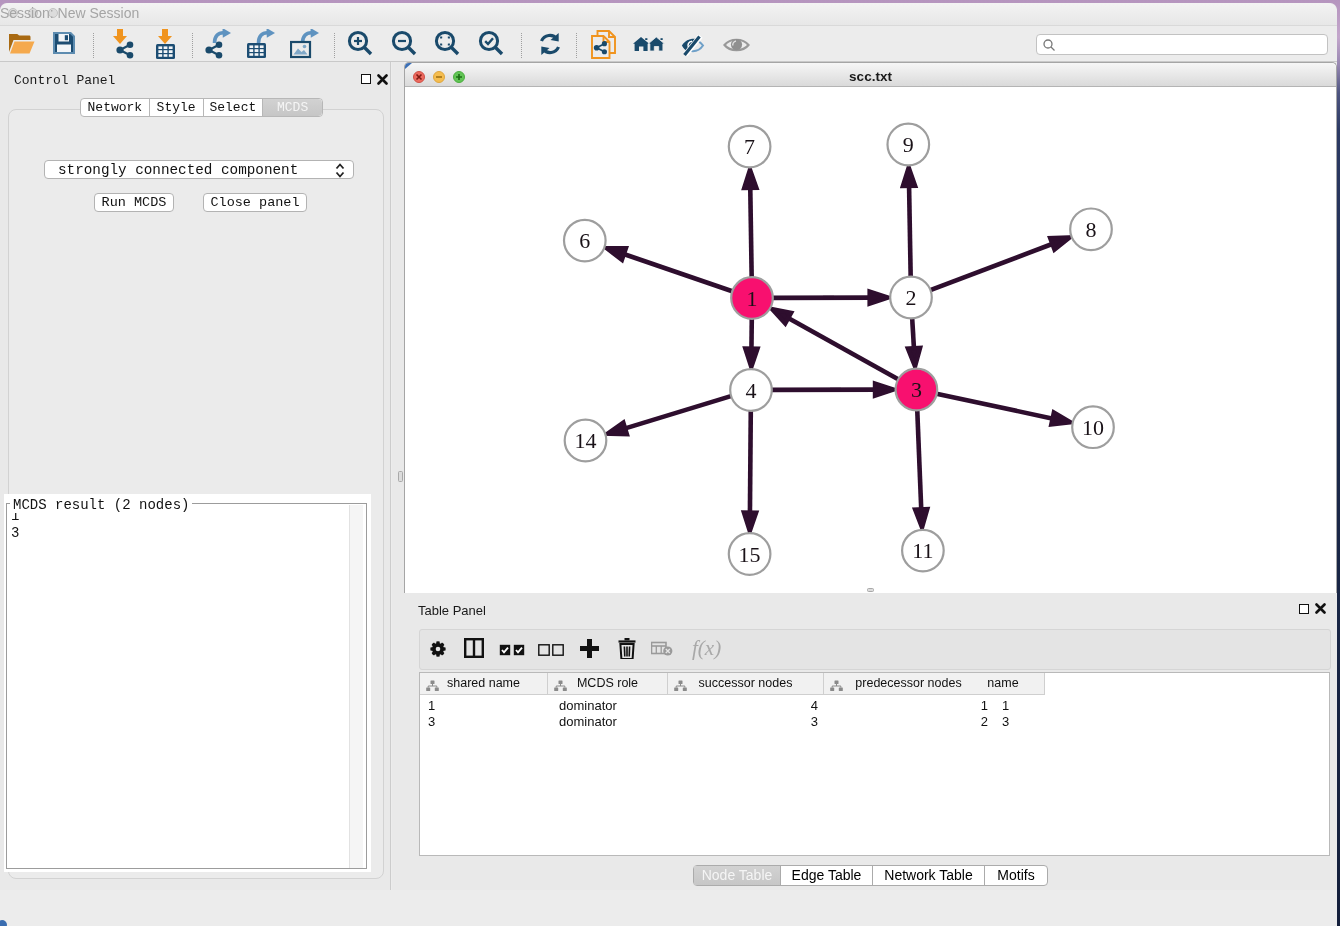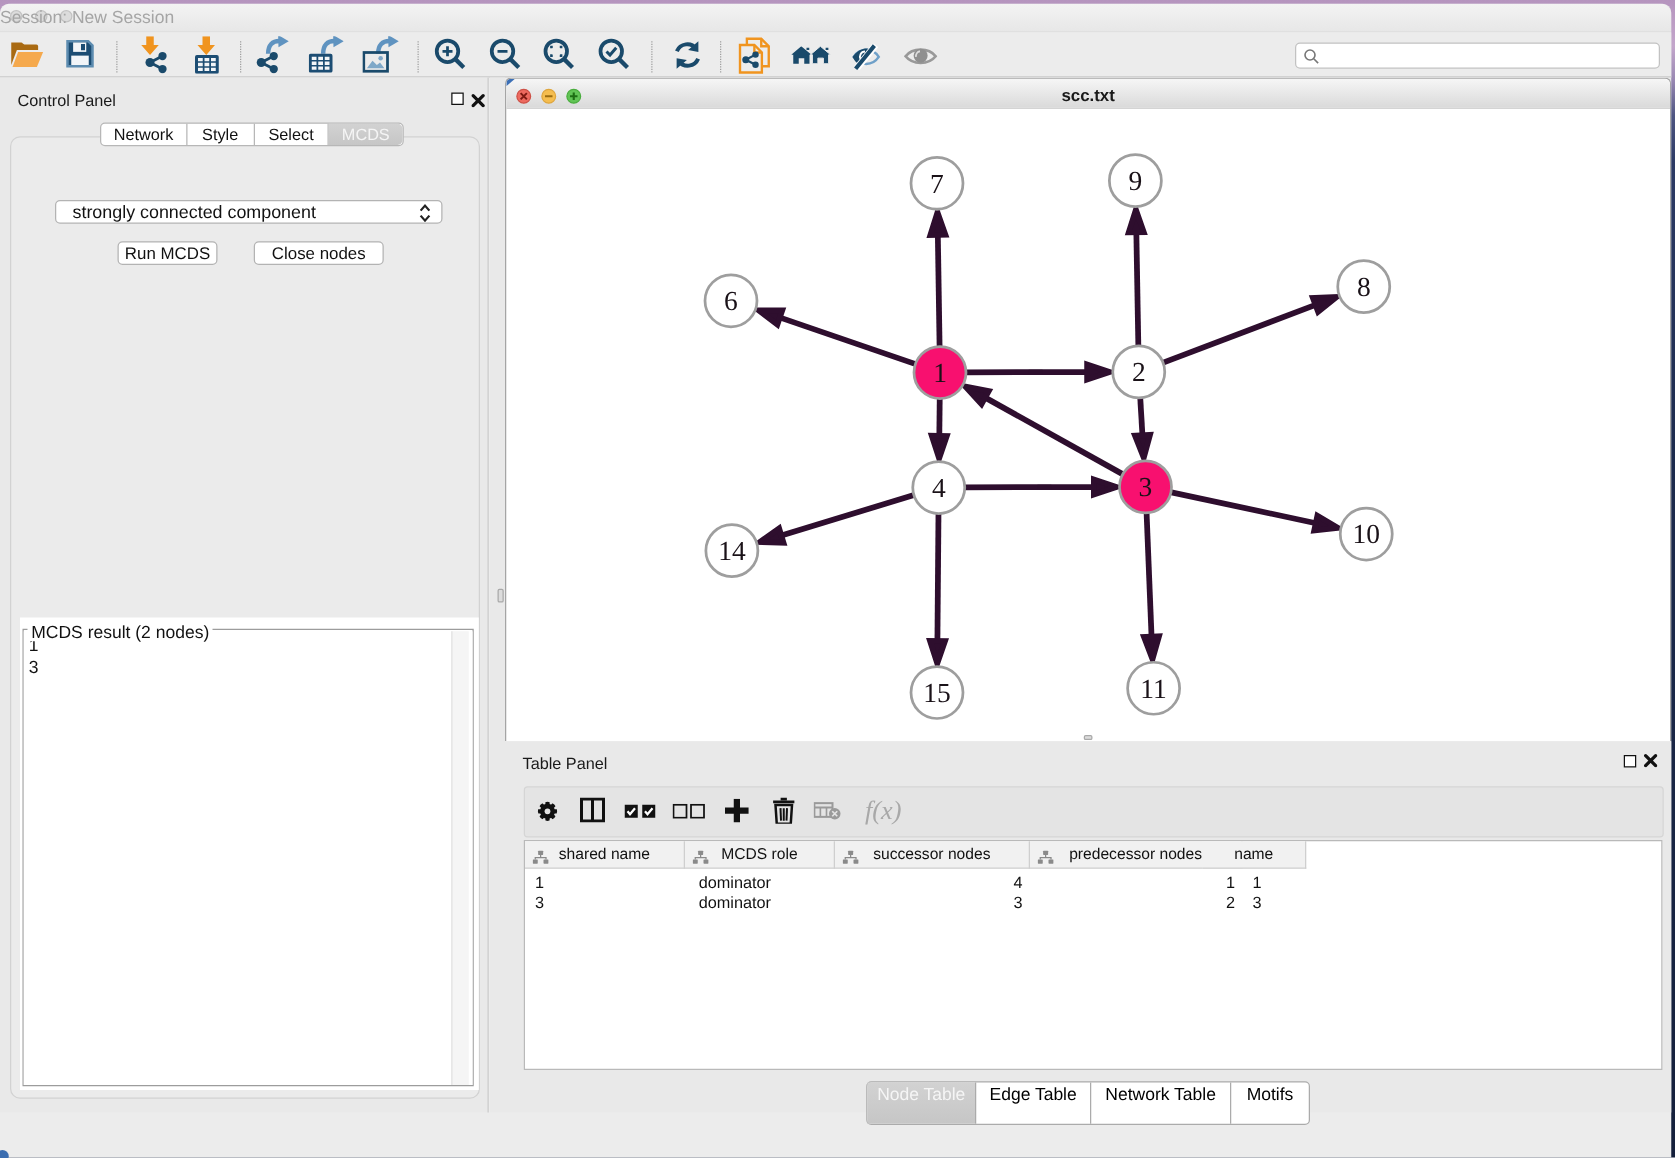--- a/index.html
+++ b/index.html
@@ -19,39 +19,39 @@
 .toolbar { position:absolute; left:0; top:23px; width:100%; height:36px;
   background:#ececec; border-bottom:1px solid #c9c9c9; }
 .tsep { position:absolute; top:7px; height:25px; width:0;
   border-left:1px dotted #9f9f9f; }
 .ticon { position:absolute; transform:translateY(3px); }
 .search { position:absolute; left:1036px; top:8px; width:292px; height:21px;
   background:#fff; border:1px solid #c2c2c2; border-radius:4px; }
 .search svg { position:absolute; left:5px; top:3px; }
 
 .cpanel { position:absolute; left:0; top:59px; width:391px; height:828px;
-  background:#e9e9e9; border-right:1px solid #cccccc; }
+  background:#e9e9e9; border-right:1px solid #cccccc;font-family:Liberation Mono, monospace; }
 .ptitle { position:absolute; left:14px; top:11px; font-size:13px; color:#1a1a1a; }
 .fbox { position:absolute; width:10px; height:10px; border:1.5px solid #111; background:#fff; }
 .xicon { position:absolute; font-size:13px; font-weight:bold; color:#111; }
 .pbody { position:absolute; left:8px; top:47px; width:376px; height:770px;
   background:#ebebeb; border:1px solid #d2d2d2; border-radius:8px; }
 .tabs { position:absolute; left:80px; top:36px; width:243px; height:19px;
   background:#fff; border:1px solid #b7b7b7; border-radius:4px; display:flex;
   font-size:13px; color:#111; text-align:center; line-height:17px; }
 .tabs .tab { border-right:1px solid #b7b7b7; }
 .tabs .tab:last-child { border-right:none; }
 .optlabel { position:absolute; left:0; top:76px; width:400px; text-align:center;
   font-size:14.8px; color:#111; }
 .combo { position:absolute; left:44px; top:98px; width:310px; height:19px;
   background:#fff; border:1px solid #b3b3b3; border-radius:4px;
   font-size:14.3px; color:#111; line-height:18px; padding-left:13px; }
 .btn { position:absolute; height:19px; background:#fff; border:1px solid #b3b3b3;
   border-radius:4px; font-size:13.5px; color:#111; text-align:center; line-height:17px; }
-.fieldset { position:absolute; left:16px; top:432px; width:367px; height:378px;
+.fieldset { position:absolute; left:4px; top:432px; width:367px; height:378px;
   background:#fff; }
 .fsline { position:absolute; left:2px; top:9px; width:361px; height:366px;
   border:1px solid #9c9c9c; }
 .legend { position:absolute; left:6px; top:3px; background:#fff;
   font-size:14px; color:#111; padding:0 3px; z-index:2; }
 .resultarea { position:absolute; left:3px; top:11px; width:359px; height:363px;
   background:#fff; }
 .rscroll { position:absolute; right:3px; top:0; width:14px; height:100%;
   background:#f5f5f5; border-left:1px solid #e2e2e2; }
 .resultarea .itm { font-size:14px; color:#111; padding-left:4px; line-height:16.5px;}
@@ -70,21 +70,21 @@
 
 .tpanel { position:absolute; left:404px; top:593px; width:933px; height:294px; background:#e9e9e9; }
 .ttool { position:absolute; left:15px; top:33px; width:912px; height:41px;
   background:#e4e4e4; border:1px solid #d5d5d5; border-radius:3px; }
 .tbl { position:absolute; left:15px; top:76px; width:911px; height:184px;
   background:#fff; border:1px solid #b9b9b9; }
 .thead { position:absolute; left:0; top:0; height:22px; background:#f1f1f1;
   border-right:1px solid #cfcfcf; border-bottom:1px solid #cfcfcf;
   font-size:12.5px; color:#111; text-align:center; line-height:21px; }
 .trow { position:absolute; font-size:13px; color:#111; }
-.btabs { position:absolute; left:289px; top:269px; height:35px; display:flex;
+.btabs { position:absolute; left:289px; top:269px; height:21px; display:flex;
   background:#fff; border:1px solid #ababab; border-radius:4px;
   font-size:14px; line-height:19px; text-align:center; }
 .btabs .tab { border-right:1px solid #ababab; }
 .btabs .tab:last-child { border-right:none; }
 
 .statusbar { position:absolute; left:0; top:887px; width:100%; height:36px;
   background:#ececec; border-top:1px solid #c9c9c9; }
 .membtn { position:absolute; right:9px; top:7px; width:74px; height:23px;
   background:#f7f7f7; border:1px solid #9e9e9e; font-size:11.5px; color:#111;
   line-height:21px; text-align:center; }
@@ -303,21 +303,21 @@
       <div class="tab" style="width:54px">Style</div>
       <div class="tab" style="width:60px">Select</div>
       <div class="tab seltab" style="width:59px; border-radius:0 4px 4px 0;">MCDS</div>
     </div>
     <div class="combo">strongly connected component
       <svg style="position:absolute;right:8px;top:2px" width="10" height="15" viewBox="0 0 10 15">
             <path d="M1.5 5.5 L5 1.5 L8.5 5.5 M1.5 9.5 L5 13.5 L8.5 9.5" fill="none" stroke="#222" stroke-width="1.8"></path>
           </svg>
     </div>
     <div class="btn" style="left:94px; top:131px; width:80px;">Run MCDS</div>
-    <div class="btn" style="left:203px; top:131px; width:104px;">Close nodes</div>
+    <div class="btn" style="left:203px; top:131px; width:104px;">Close panel</div>
     <div class="fieldset">
       <div class="legend">MCDS result (2 nodes)</div>
       <div class="fsline"></div>
       <div class="resultarea">
         <div class="itm" style="padding-top:3px;">1</div>
         <div class="itm">3</div>
         <div class="rscroll"></div>
       </div>
     </div>
   </div>

